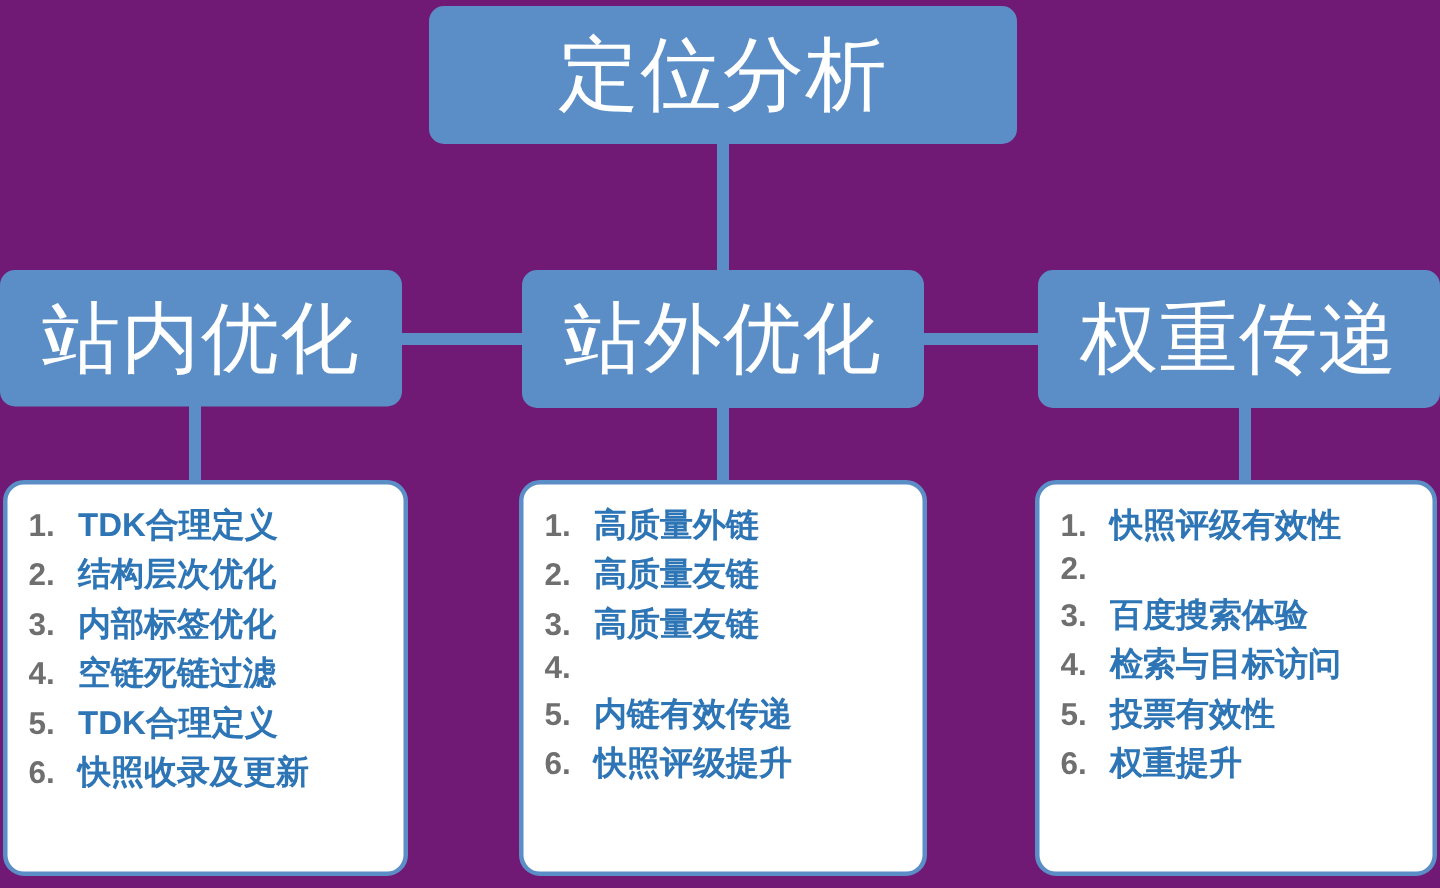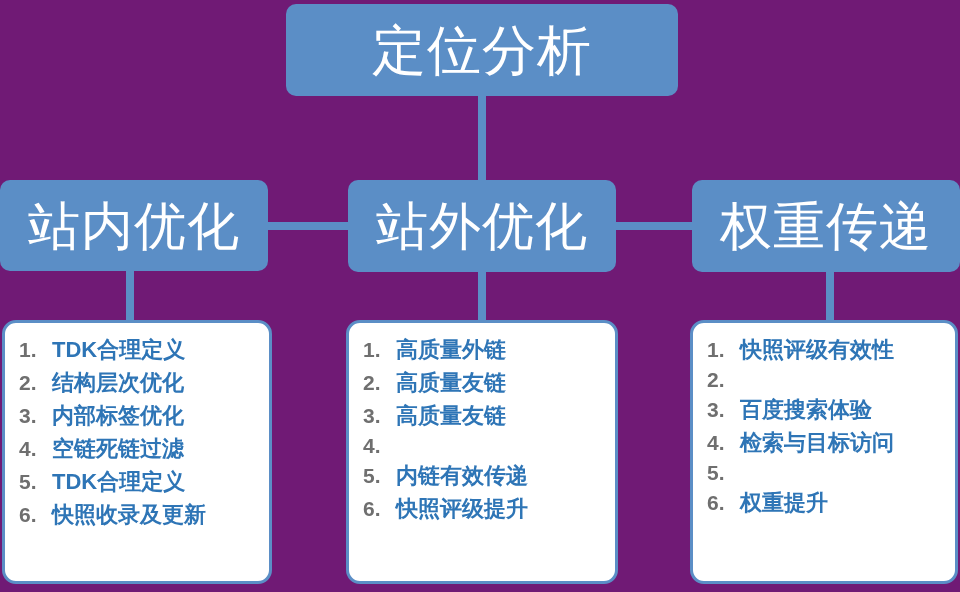--- a/index.html
+++ b/index.html
@@ -182,20 +182,21 @@
       <li>
         <span class="li-num">3.</span>
         <span class="li-text">百度搜索体验</span>
       </li>
       <li>
         <span class="li-num">4.</span>
         <span class="li-text">检索与目标访问</span>
       </li>
       <li>
         <span class="li-num">5.</span>
+        <span class="li-text">投票有效性</span>
       </li>
       <li>
         <span class="li-num">6.</span>
         <span class="li-text">权重提升</span>
       </li>
     </ol>
   </div>
 
 </div>
 

